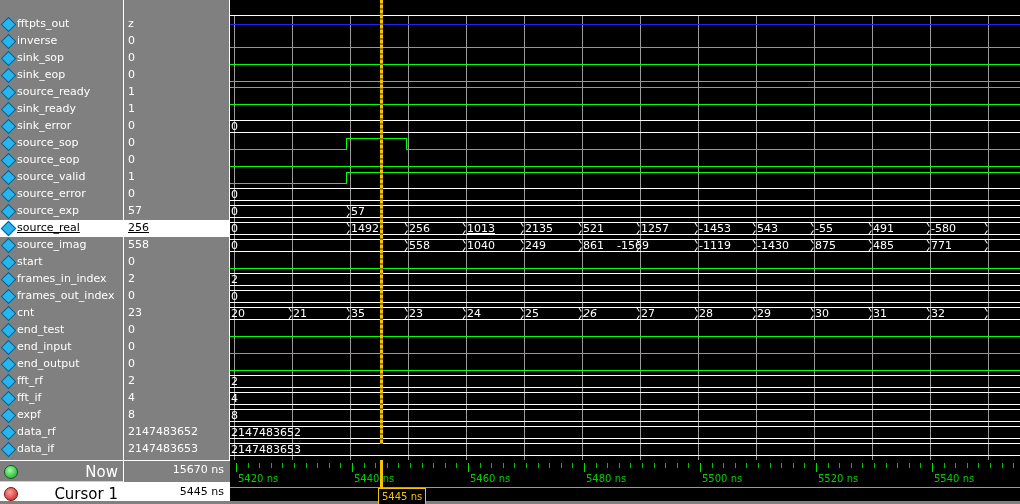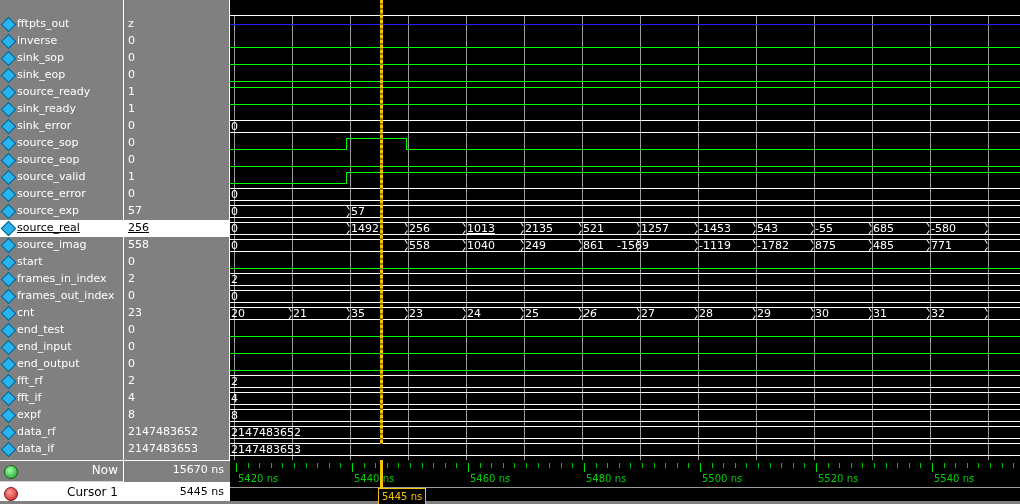--- a/index.html
+++ b/index.html
@@ -55,21 +55,21 @@
   .tick.min{height:5px;}
   .tlabel{position:absolute;top:13px;color:#00d000;font-size:10px;white-space:nowrap;}
   .time-rule{position:absolute;left:0;top:27px;width:790px;height:1px;background:#9b9b9b;}
   .cursor-flag{position:absolute;top:28px;height:15px;border:1px solid #f5c400;background:#000;
      color:#f5c400;font-size:10px;line-height:15px;padding:0 3px;z-index:40;white-space:nowrap;}
   .cursor-time-line{position:absolute;left:406px;top:0;width:3px;height:29px;background:#f5c400;z-index:35;}
 
   
   .status{position:absolute;left:0;top:460px;width:230px;height:44px;background:#808080;}
   .st-row{position:absolute;left:0;width:230px;height:22px;}
-  .st-row .lbl{position:absolute;right:112px;top:3px;color:#ffffff;font-size:12px;white-space:nowrap;}
+  .st-row .lbl{position:absolute;right:112px;top:3px;color:#ffffff;font-size:15px;white-space:nowrap;}
   .st-row .val{position:absolute;right:6px;top:3px;color:#ffffff;font-size:11px;white-space:nowrap;}
   .st-row.hl{background:#ffffff;}
   .st-row.hl .lbl,.st-row.hl .val{color:#000000;}
   .st-ico{position:absolute;left:4px;top:5px;width:12px;height:12px;border-radius:50%;}
   .ico-now{background:radial-gradient(circle at 40% 35%,#9cffa0,#159b22);border:1px solid #0d5f14;}
   .ico-cur{background:radial-gradient(circle at 40% 35%,#ff9c9c,#c01a1a);border:1px solid #7a0e0e;}
   .st-split{position:absolute;left:123px;top:0;width:1px;height:44px;background:#ffffff;}
   .st-toprule{position:absolute;left:0;top:0;width:230px;height:1px;background:#ffffff;}
   .st-midrule{position:absolute;left:0;top:21px;width:123px;height:1px;background:#d0d0d0;}
   .scroll-corner{position:absolute;left:0;top:501px;width:1020px;height:3px;background:#808080;}
@@ -312,21 +312,21 @@
           <div class="txt" style="left: 353px;">521</div>
           <div class="xl" style="left: 407px;"></div>
           <div class="txt" style="left: 411px;">1257</div>
           <div class="xl" style="left: 465px;"></div>
           <div class="txt" style="left: 469px;">-1453</div>
           <div class="xl" style="left: 523px;"></div>
           <div class="txt" style="left: 527px;">543</div>
           <div class="xl" style="left: 581px;"></div>
           <div class="txt" style="left: 585px;">-55</div>
           <div class="xl" style="left: 639px;"></div>
-          <div class="txt" style="left: 643px;">685</div>
+          <div class="txt" style="left: 643px;">491</div>
           <div class="xl" style="left: 697px;"></div>
           <div class="txt" style="left: 701px;">-580</div>
           <div class="xl" style="left: 755px;"></div>
         </div>
       </div>
       <div class="wrow" style="top: 221px;">
         <div class="bus">
           <div class="top" style="width:790px"></div>
           <div class="bot" style="width:790px"></div>
           <div class="txt" style="left: 1px;">0</div>
@@ -336,21 +336,21 @@
           <div class="txt" style="left: 237px;">1040</div>
           <div class="xl" style="left: 291px;"></div>
           <div class="txt" style="left: 295px;">249</div>
           <div class="xl" style="left: 349px;"></div>
           <div class="txt" style="left: 353px;">861</div>
           <div class="xl" style="left: 407px;"></div>
           <div class="txt" style="left: 387px;">-1569</div>
           <div class="xl" style="left: 465px;"></div>
           <div class="txt" style="left: 469px;">-1119</div>
           <div class="xl" style="left: 523px;"></div>
-          <div class="txt" style="left: 527px;">-1782</div>
+          <div class="txt" style="left: 527px;">-1430</div>
           <div class="xl" style="left: 581px;"></div>
           <div class="txt" style="left: 585px;">875</div>
           <div class="xl" style="left: 639px;"></div>
           <div class="txt" style="left: 643px;">485</div>
           <div class="xl" style="left: 697px;"></div>
           <div class="txt" style="left: 701px;">771</div>
           <div class="xl" style="left: 755px;"></div>
         </div>
       </div>
       <div class="wrow" style="top: 238px;">

